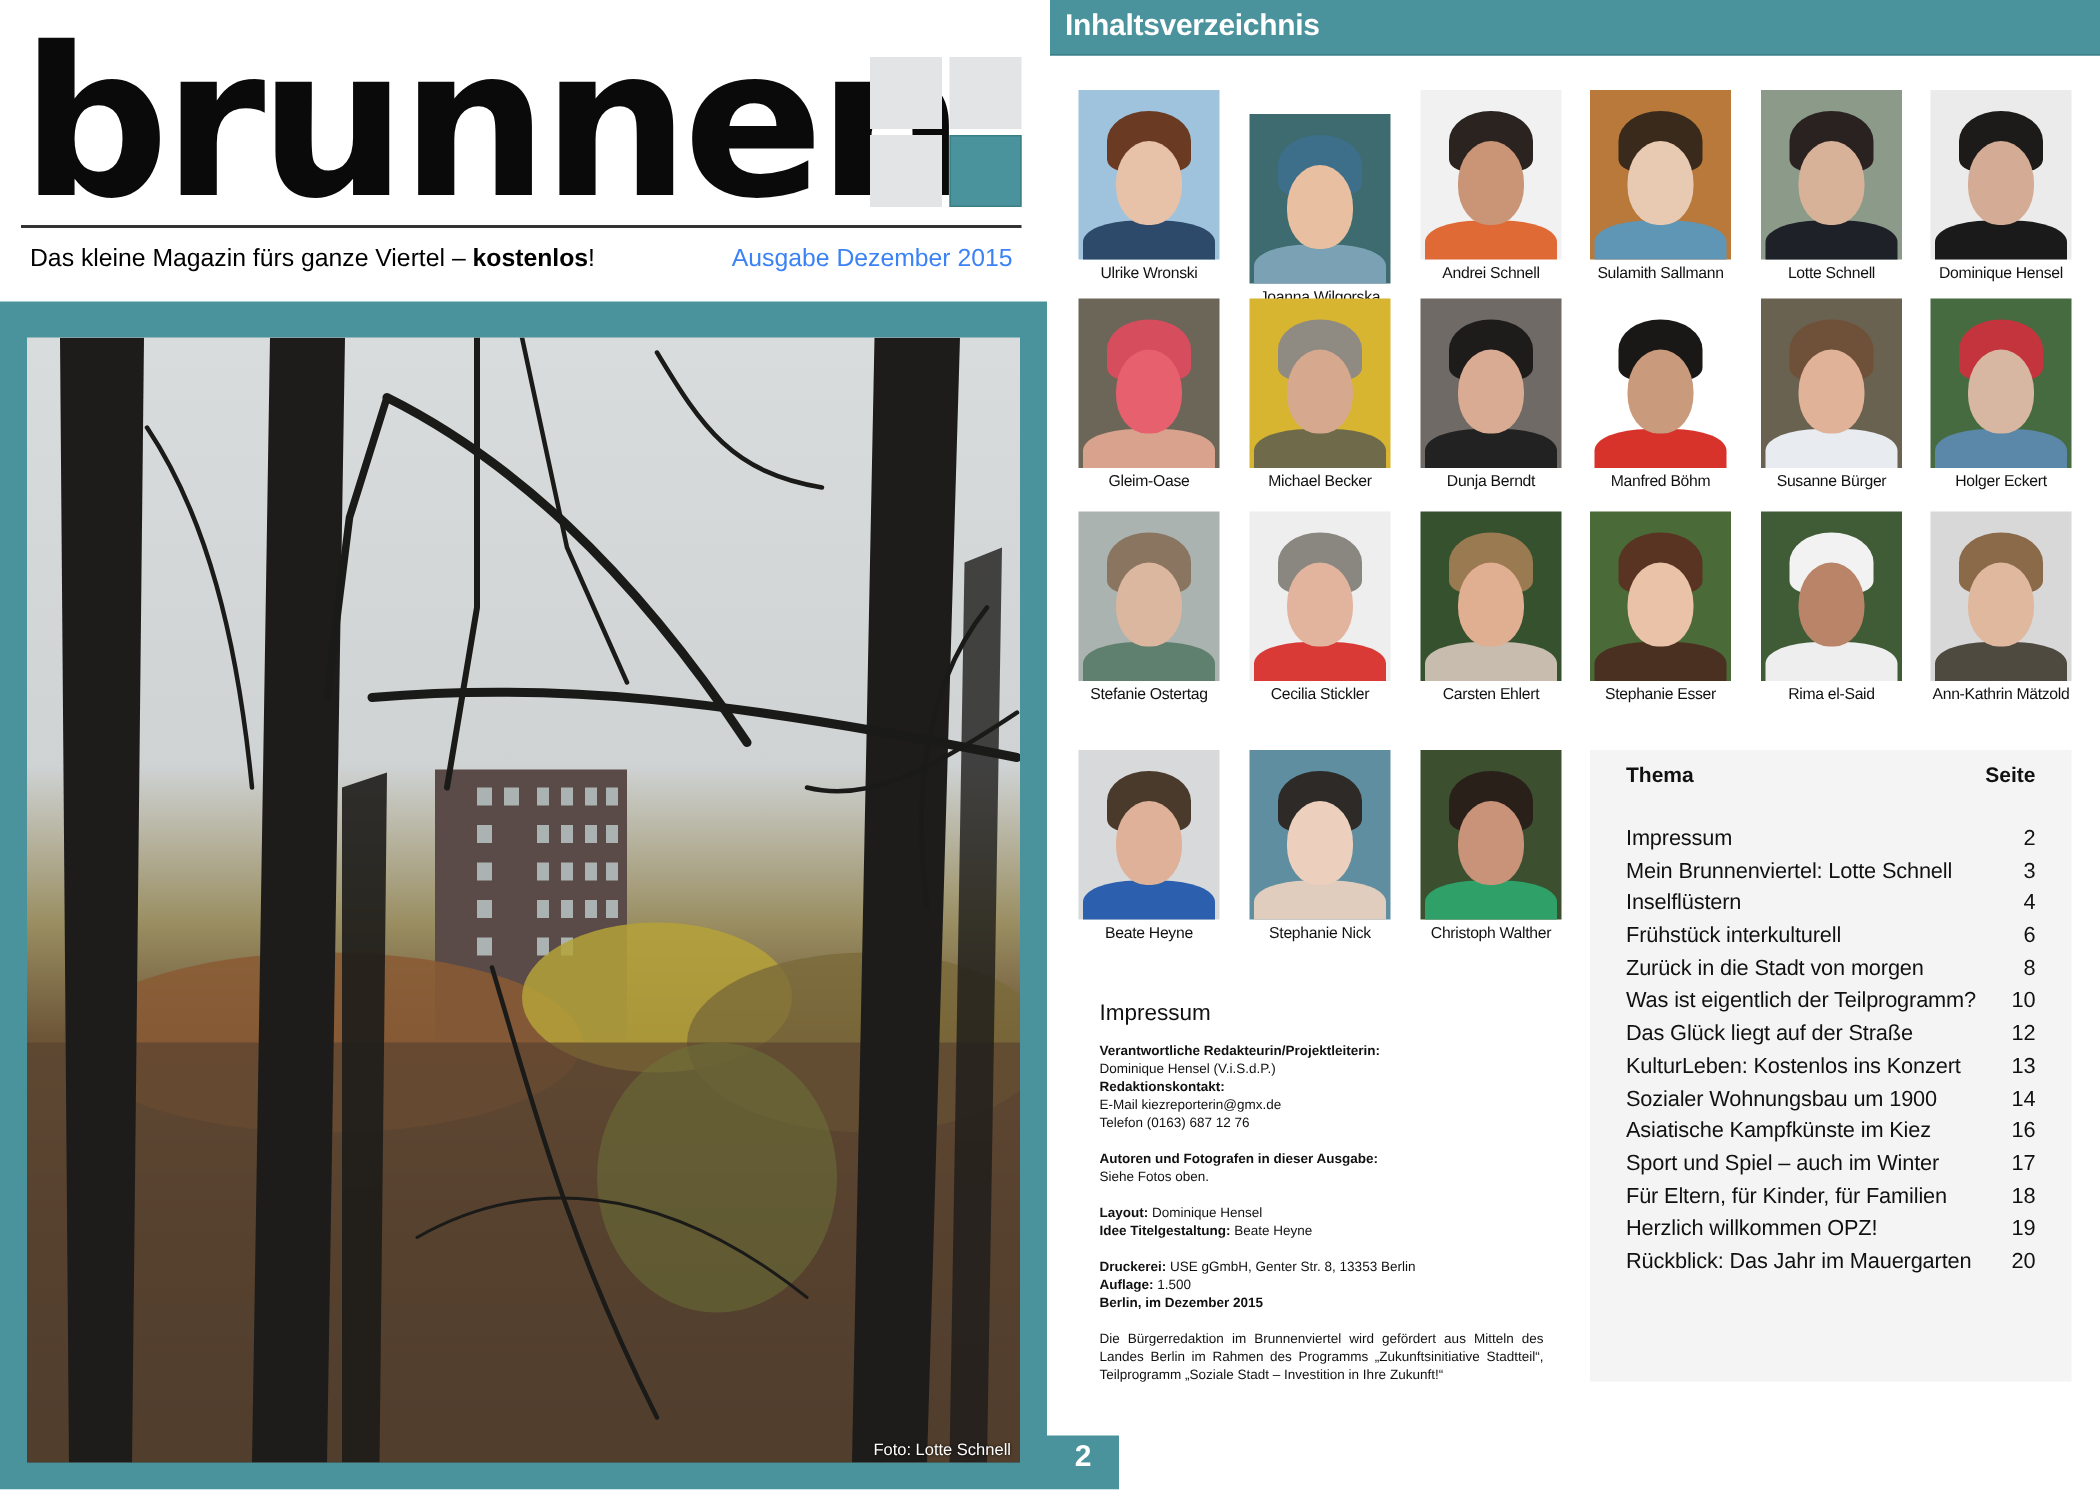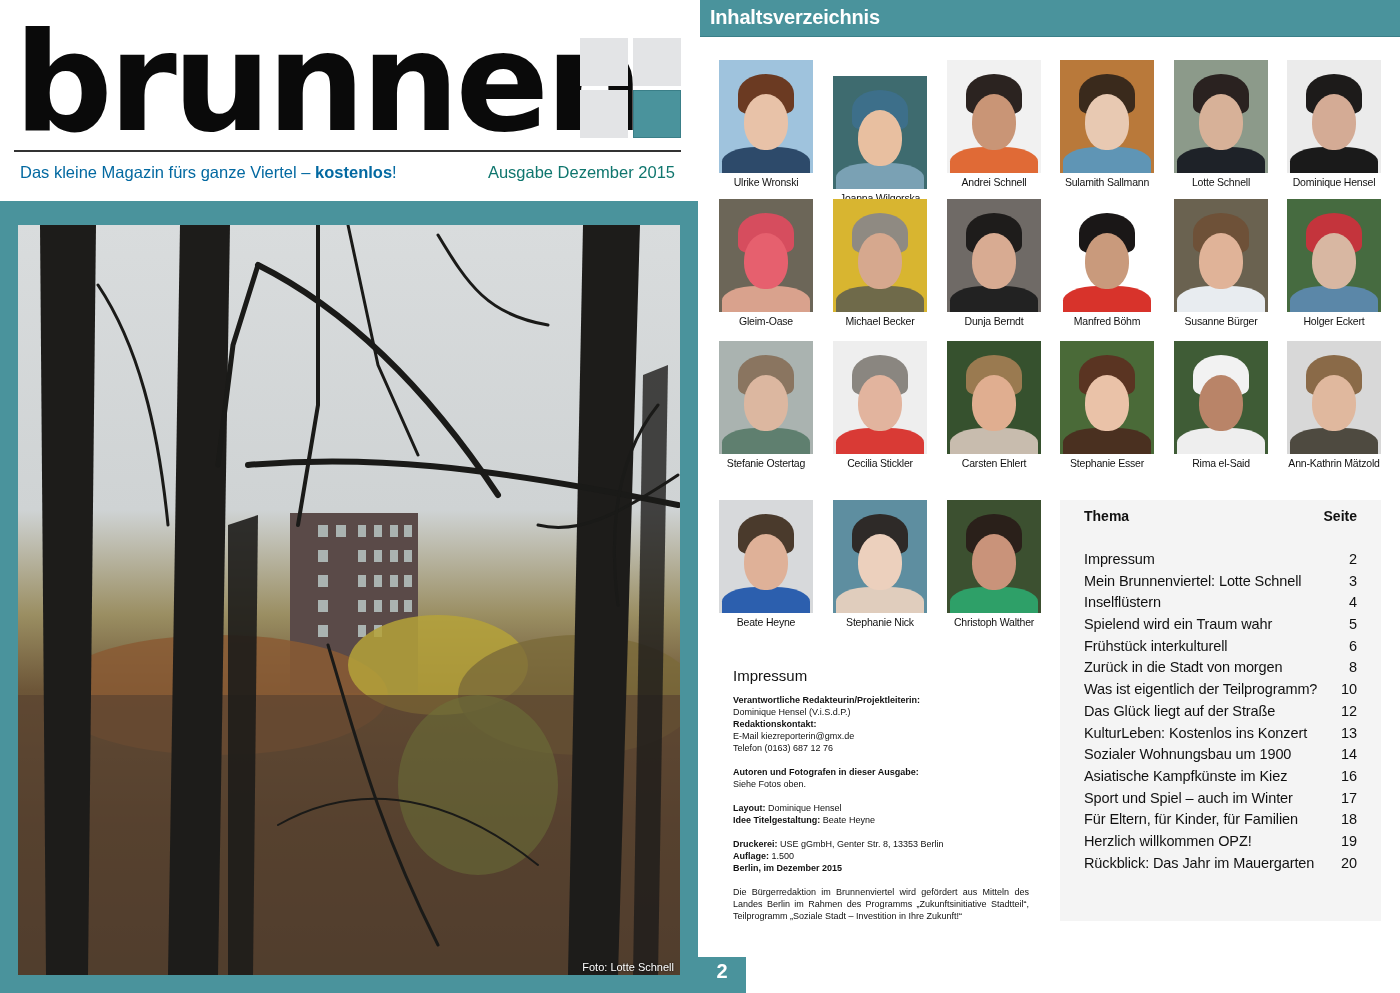--- a/index.html
+++ b/index.html
@@ -14,23 +14,23 @@
     font-weight: bold; font-size: 138px; letter-spacing: -4px; line-height: 1;
     color: #0a0a0a;
   }
   .logo-squares { position: absolute; left: 580px; top: 38px; width: 101px; height: 100px; }
   .logo-sq { position: absolute; width: 48px; height: 48px; background: #e3e4e6; }
   .logo-sq.s1 { left: 0; top: 0; }
   .logo-sq.s2 { left: 53px; top: 0; }
   .logo-sq.s3 { left: 0; top: 52px; }
   .logo-sq.s4 { left: 53px; top: 52px; background: #4a939c; border: 1px solid #3a7f88; }
   .masthead-rule { position: absolute; left: 14px; top: 150px; width: 667px; height: 2px; background: #333; }
-  .tagline { position: absolute; left: 20px; top: 163px; font-size: 16.5px; color: #0369a1; }
+  .tagline { position: absolute; left: 20px; top: 163px; font-size: 16.5px; color: #000000; }
   .tagline b { font-weight: bold; }
-  .issue { position: absolute; right: 25px; top: 163px; font-size: 16.5px; color: #0f766e; }
+  .issue { position: absolute; right: 25px; top: 163px; font-size: 16.5px; color: #3b82f6; }
 
   .photo-frame { position: absolute; left: 0; top: 201px; width: 698px; height: 792px; background: #4a939c; }
   .photo {
     position: absolute; left: 18px; top: 24px; width: 662px; height: 750px; overflow: hidden;
     background: linear-gradient(180deg, #d9dcdd 0%, #cfd3d4 38%, #9a8e62 52%, #6d5638 62%, #4f3e2c 80%, #3d3226 100%);
   }
   .photo svg { position: absolute; left: 0; top: 0; }
   .photo-credit {
     position: absolute; right: 6px; bottom: 2px; font-size: 11px; color: #fff;
     text-shadow: 0 0 2px #000;
@@ -369,24 +369,20 @@
       </div>
       <div class="toc-row">
         <span>Mein Brunnenviertel: Lotte Schnell</span>
         <span class="pg">3</span>
       </div>
       <div class="toc-row">
         <span>Inselflüstern</span>
         <span class="pg">4</span>
       </div>
       <div class="toc-row">
-        <span>Spielend wird ein Traum wahr</span>
-        <span class="pg">5</span>
-      </div>
-      <div class="toc-row">
         <span>Frühstück interkulturell</span>
         <span class="pg">6</span>
       </div>
       <div class="toc-row">
         <span>Zurück in die Stadt von morgen</span>
         <span class="pg">8</span>
       </div>
       <div class="toc-row">
         <span>Was ist eigentlich der Teilprogramm?</span>
         <span class="pg">10</span>

